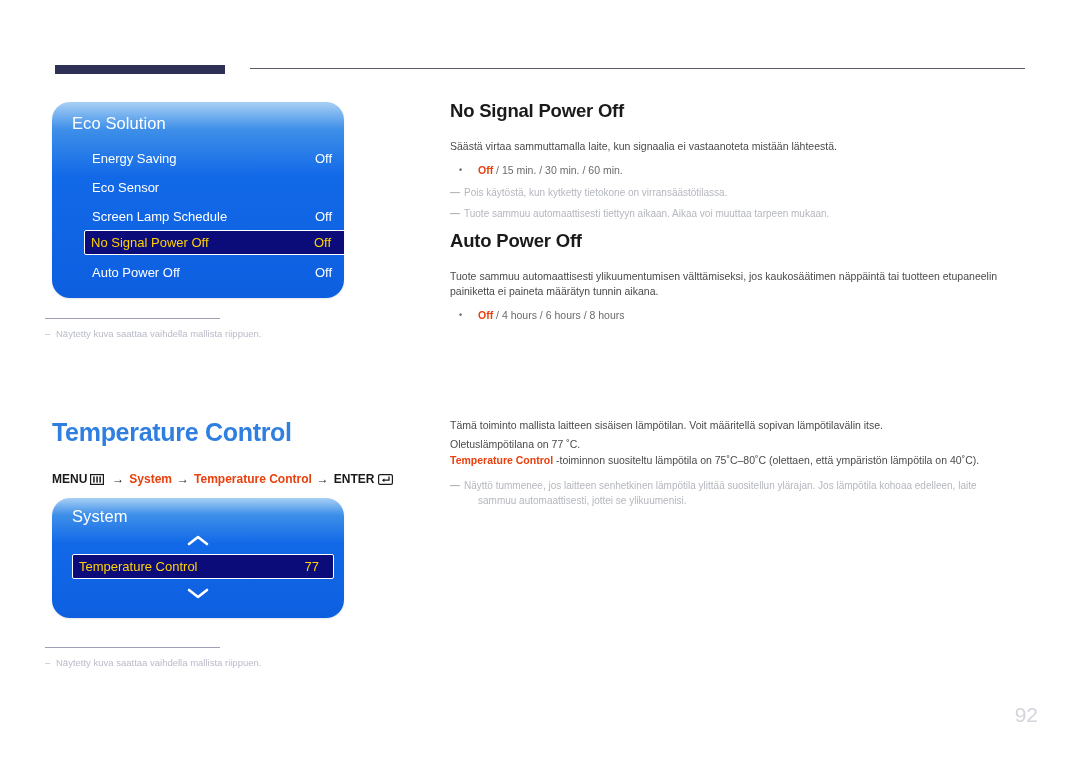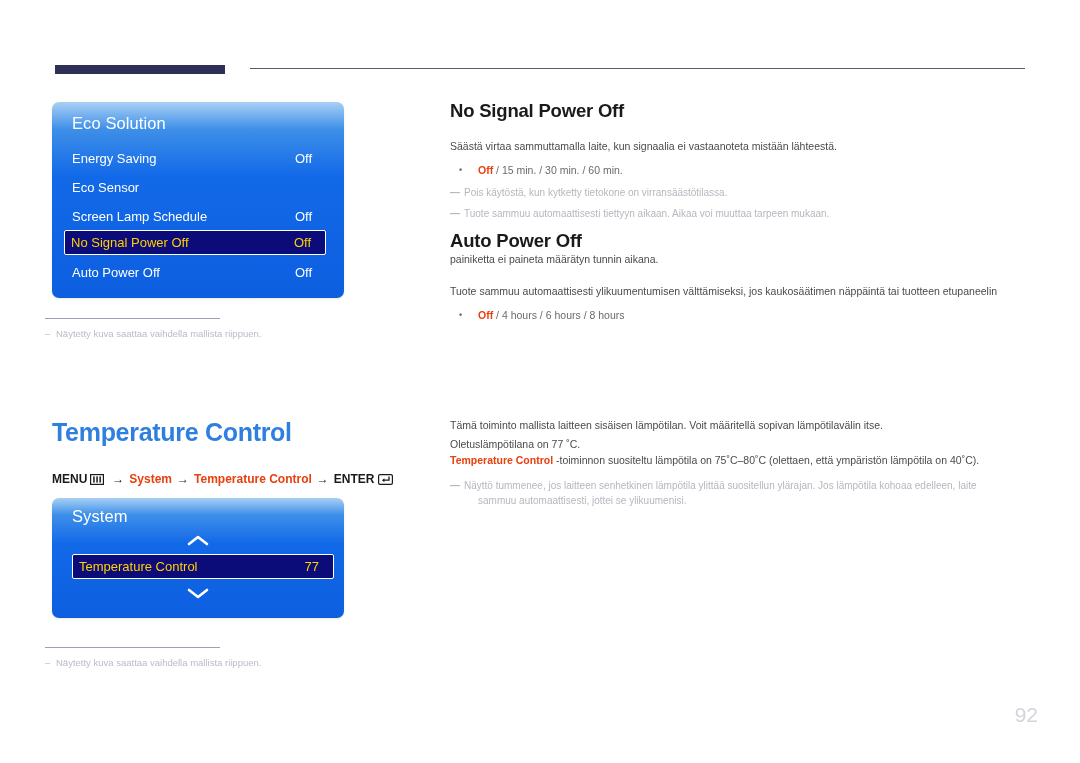--- a/index.html
+++ b/index.html
@@ -20,36 +20,36 @@
   }
   .hdr-rule {
     position: absolute; left: 250px; top: 68px;
     width: 775px; height: 1px;
     background: #5a5a6e;
   }
 
   
   .osd {
     position: absolute;
-    border-radius: 7px;
+    border-radius: 18px;
     background: linear-gradient(to bottom, #a8d0f5 0%, #3e8fe8 14%, #1269e8 38%, #0d5fe0 100%);
     box-shadow: 0 1px 2px rgba(0,0,0,.10);
     overflow: hidden;
   }
   .osd-title {
     position: absolute;
     left: 20px;
     color: #ffffff;
     font-size: 16.5px;
     font-weight: 400;
     letter-spacing: .1px;
   }
   .osd-row {
     position: absolute;
-    left: 12px;
+    left: 32px;
     height: 25px;
     display: flex; align-items: center;
     color: #ffffff;
     font-size: 13px;
   }
   .osd-row .lbl { flex: 0 0 auto; padding-left: 8px; }
   .osd-row .val { position: absolute; right: 14px; }
   .osd-row.sel {
     background: #0b0b7a;
     border: 1.6px solid #ffffff;
@@ -218,22 +218,22 @@
       <span class="txt">Pois käytöstä, kun kytketty tietokone on virransäästötilassa.</span>
     </div>
     <div class="note" style="margin-top:6px;">
       <span class="mark">—</span>
       <span class="txt">Tuote sammuu automaattisesti tiettyyn aikaan. Aikaa voi muuttaa tarpeen mukaan.</span>
     </div>
   </div>
 
   <div class="rcol" style="top:230px;">
     <h2 class="sec">Auto Power Off</h2>
+    <p class="body" style="margin-top:17px;">Tuote sammuu automaattisesti ylikuumentumisen välttämiseksi, jos kaukosäätimen näppäintä tai tuotteen etupaneelin</p>
     <p class="body">painiketta ei paineta määrätyn tunnin aikana.</p>
-    <p class="body" style="margin-top:17px;">Tuote sammuu automaattisesti ylikuumentumisen välttämiseksi, jos kaukosäätimen näppäintä tai tuotteen etupaneelin</p>
 
     <div class="bullet" style="margin-top:9px;">
       <span class="dot">•</span>
       <span class="txt"><span>Off</span><span class="sep"> / 4 hours / 6 hours / 8 hours</span></span>
     </div>
   </div>
 
   <h1 class="big" style="top:418px;">Temperature Control</h1>
 
   <div class="crumb" style="top:472px;">

